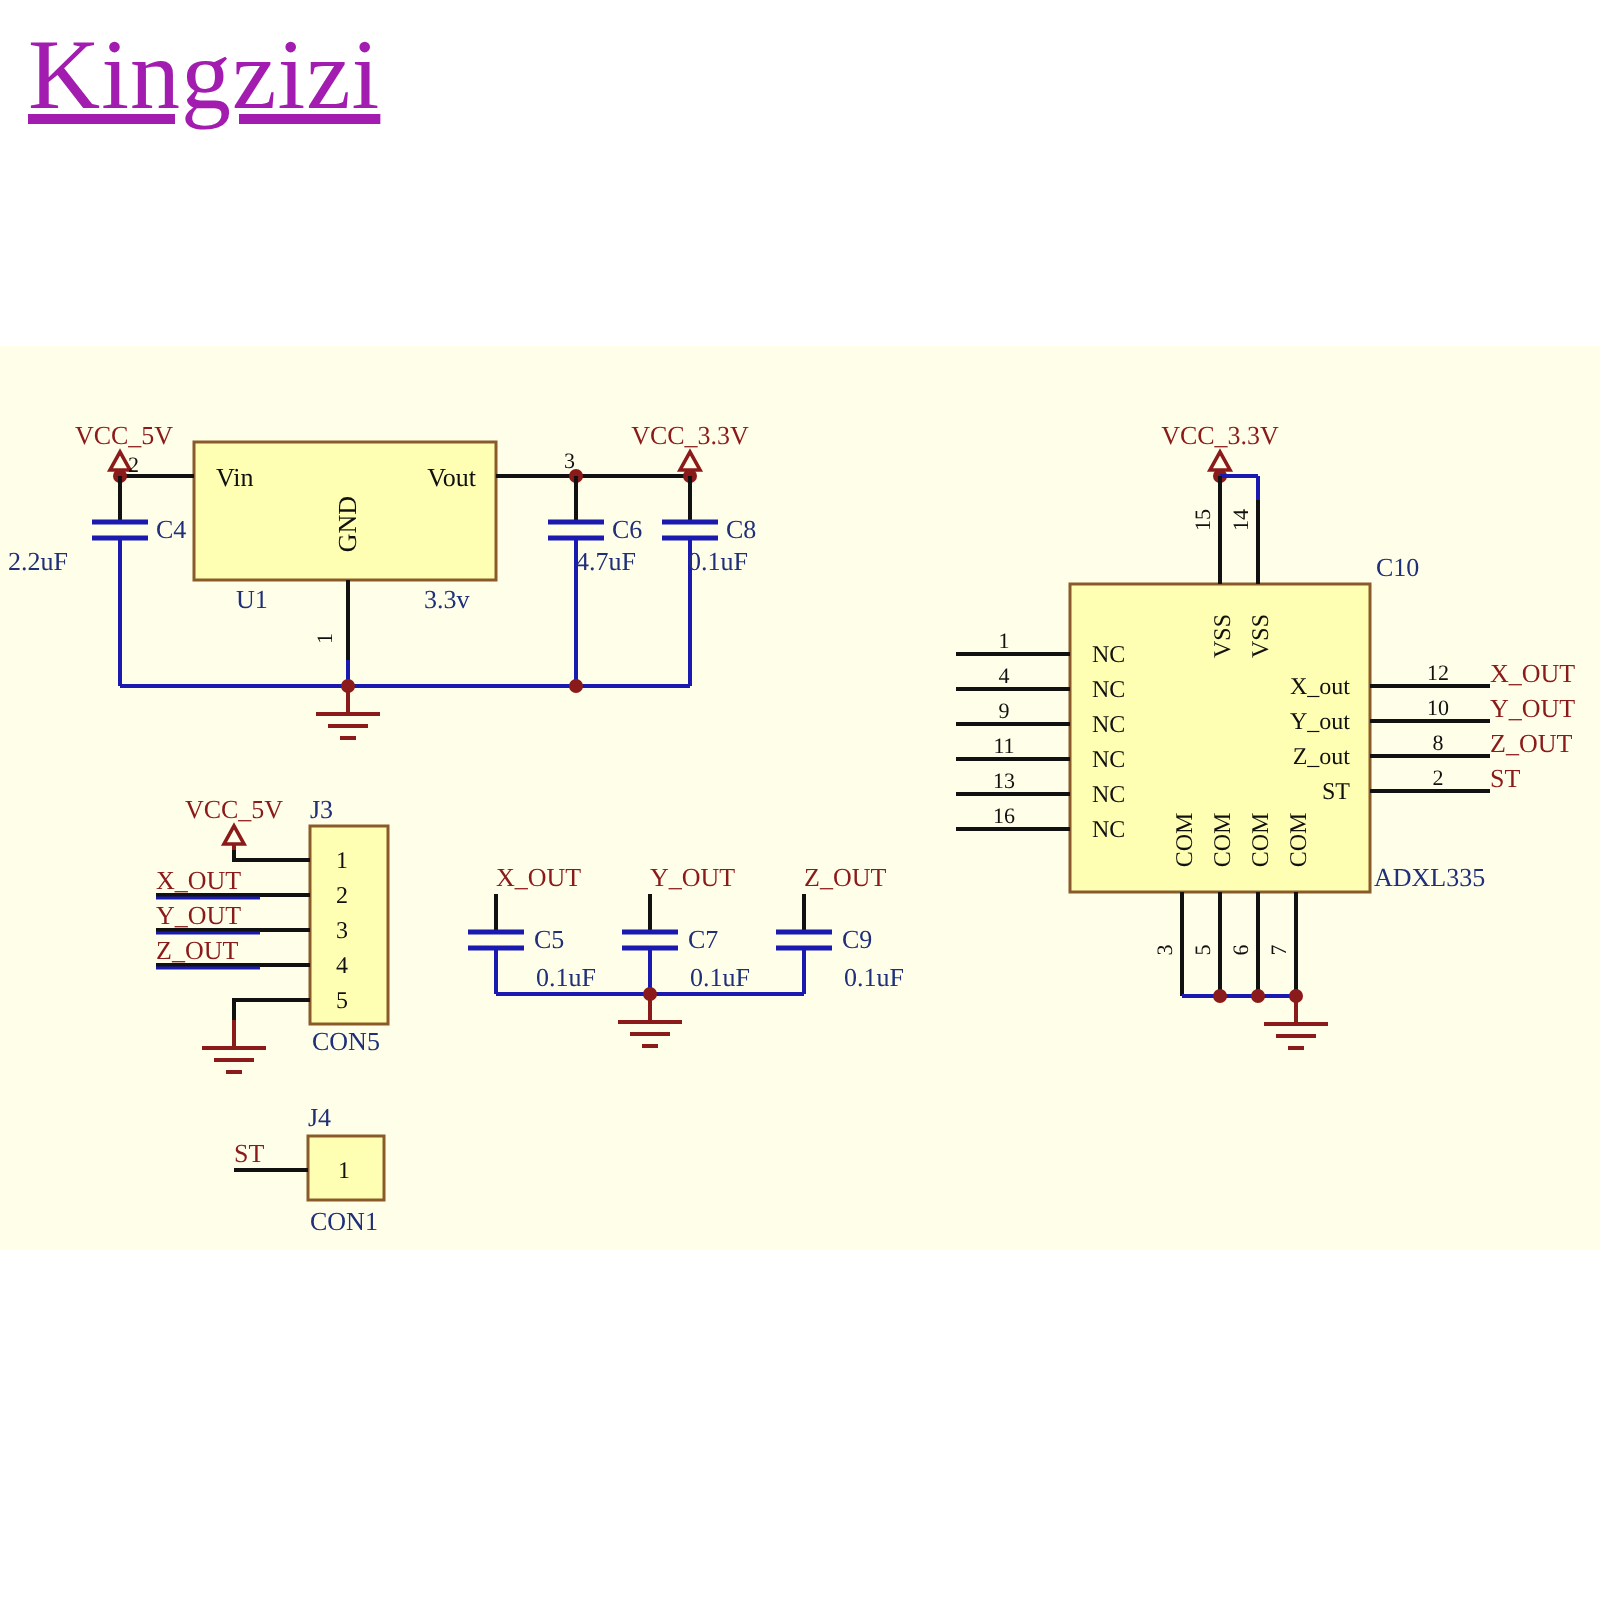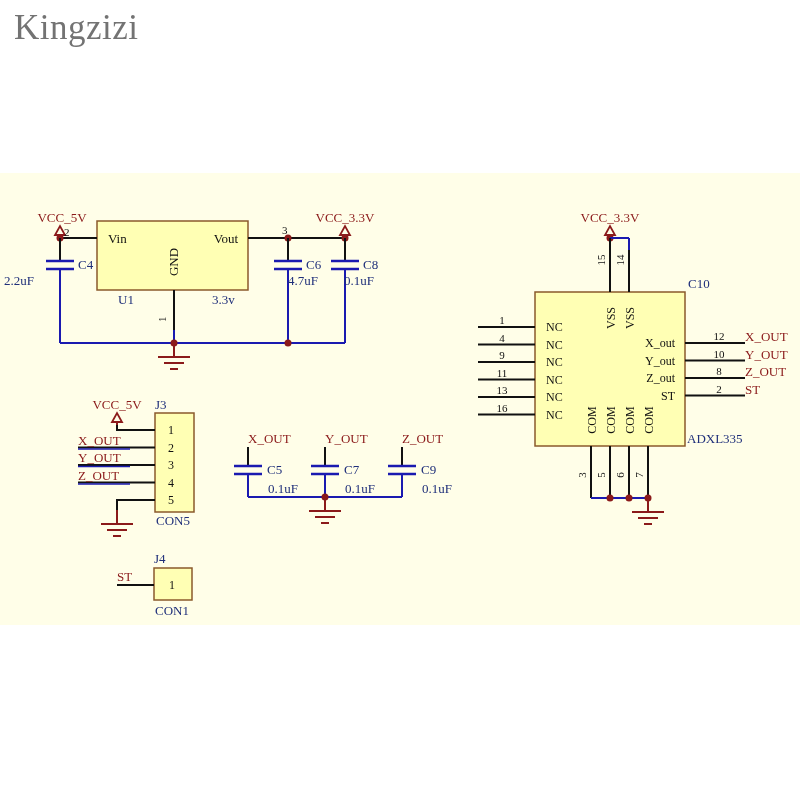--- a/index.html
+++ b/index.html
@@ -1,17 +1,17 @@
 <!DOCTYPE html>
 <html><head>
 <meta charset="utf-8">
 <style>
   html, body { margin: 0; padding: 0; background: #ffffff; }
   body { width: 800px; height: 800px; position: relative; overflow: hidden; font-family: "Liberation Serif", "DejaVu Serif", serif; }
-  .brand { position: absolute; left: 14px; top: 8px; font-size: 35px; color: #737373; letter-spacing: 0.5px; }
+  .brand { position: absolute; left: 14px; top: 8px; font-size: 50px; color: #a21caf; letter-spacing: 0.5px; text-decoration: underline; }
   svg#schem { position: absolute; left: 0; top: 0; }
   .txt { font-family: "Liberation Serif", "DejaVu Serif", serif; }
 </style>
 </head>
 <body>
 
 <div class="brand">Kingzizi</div>
 
 <svg id="schem" width="800" height="800" viewBox="0 0 800 800">
     <rect x="0" y="173" width="800" height="452" fill="#fffee8"></rect>

